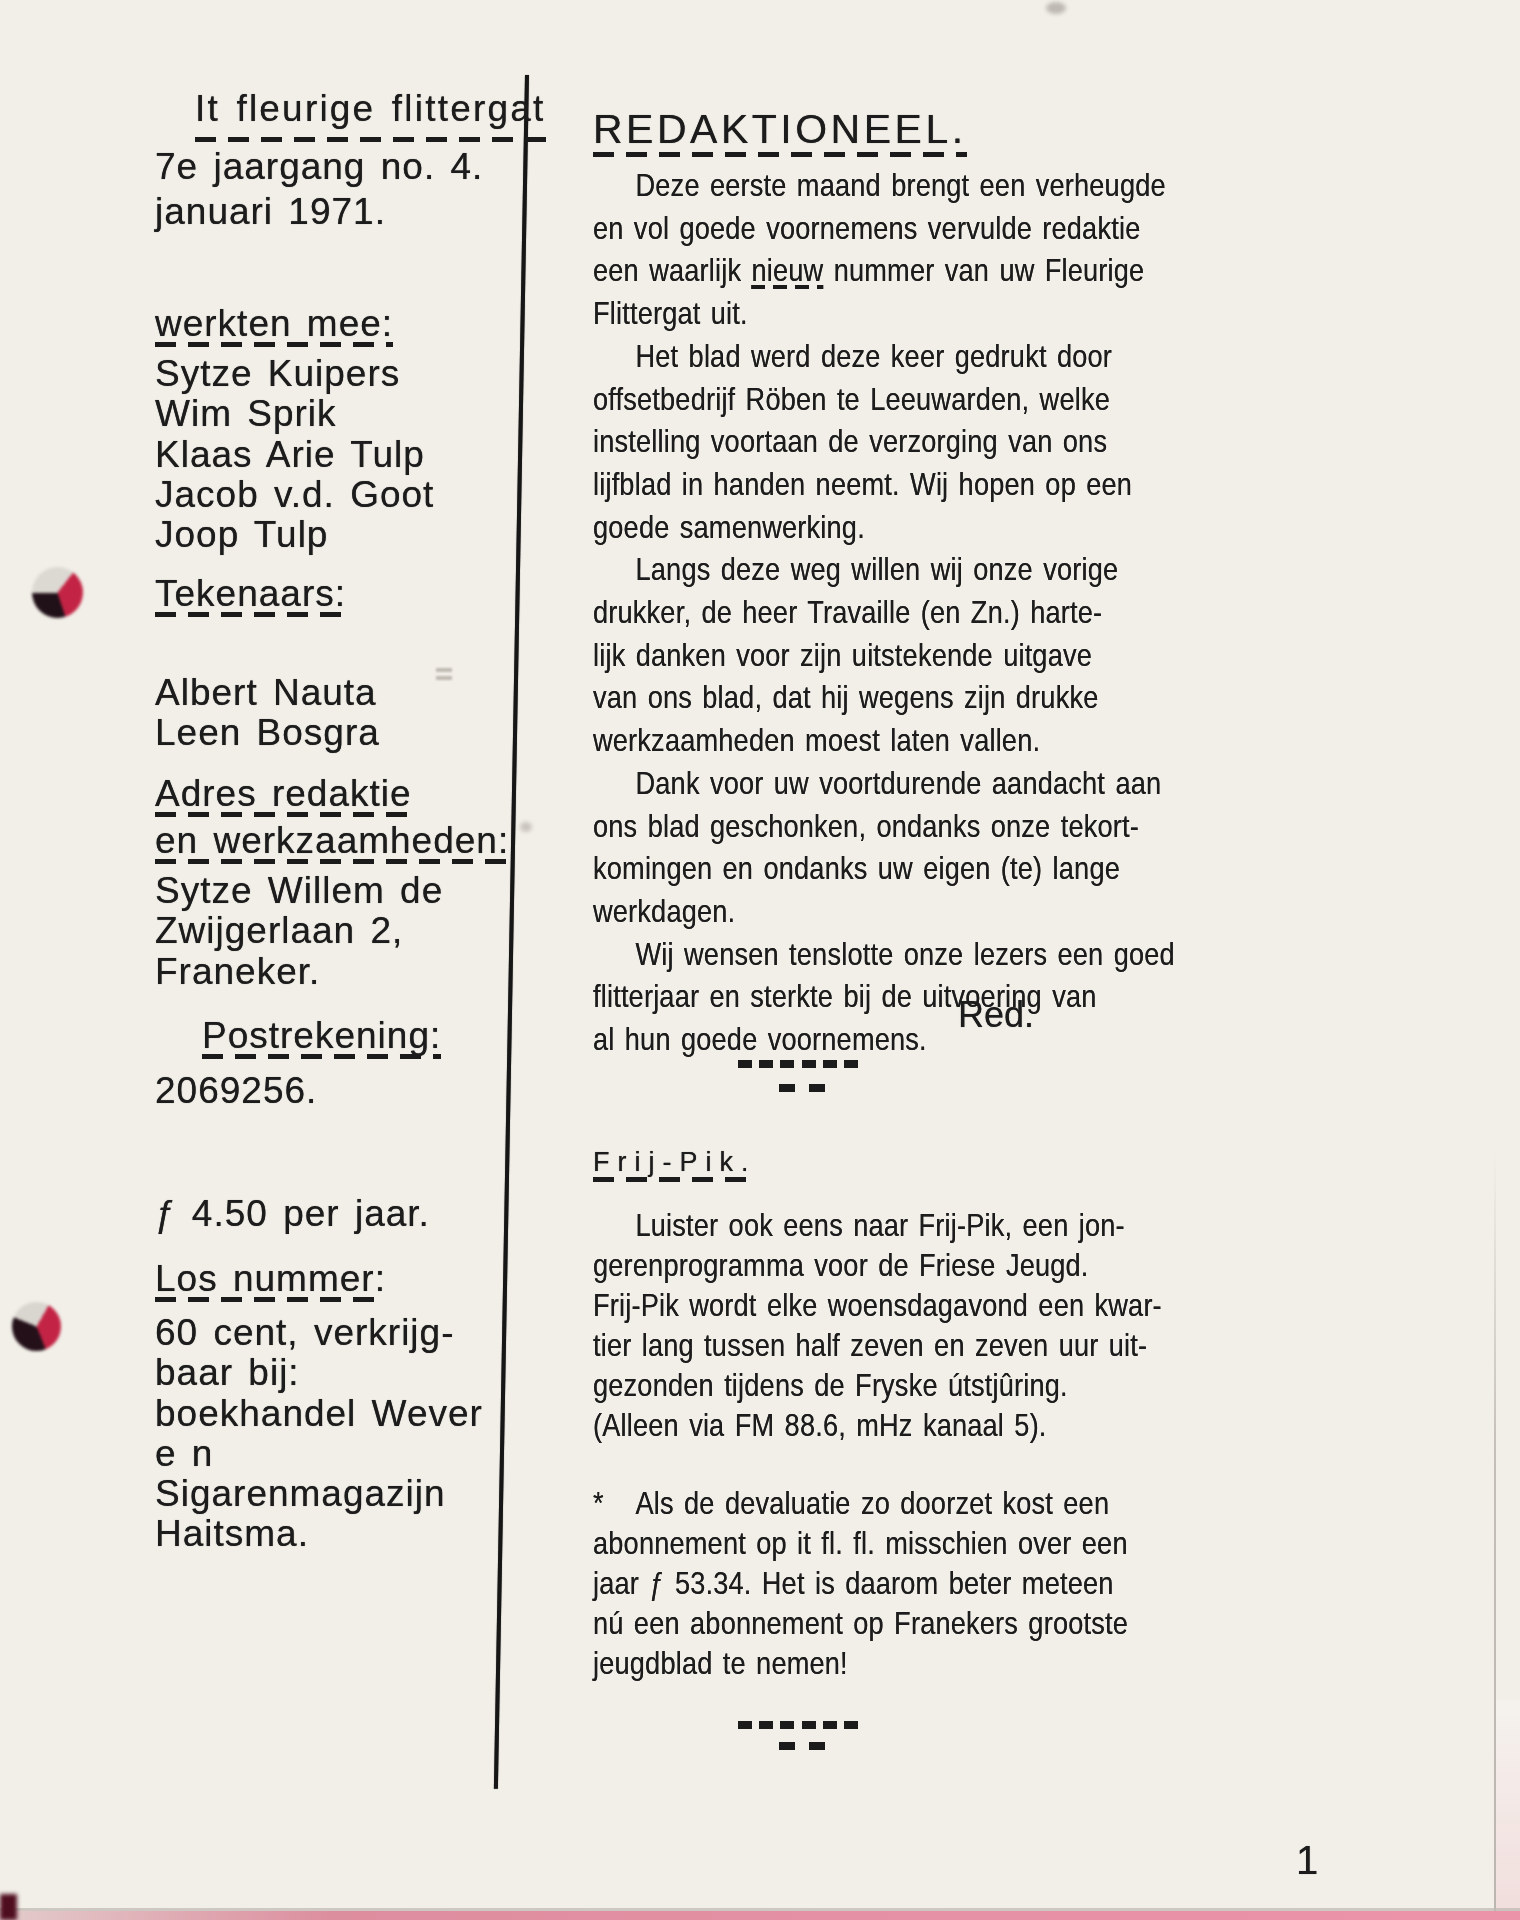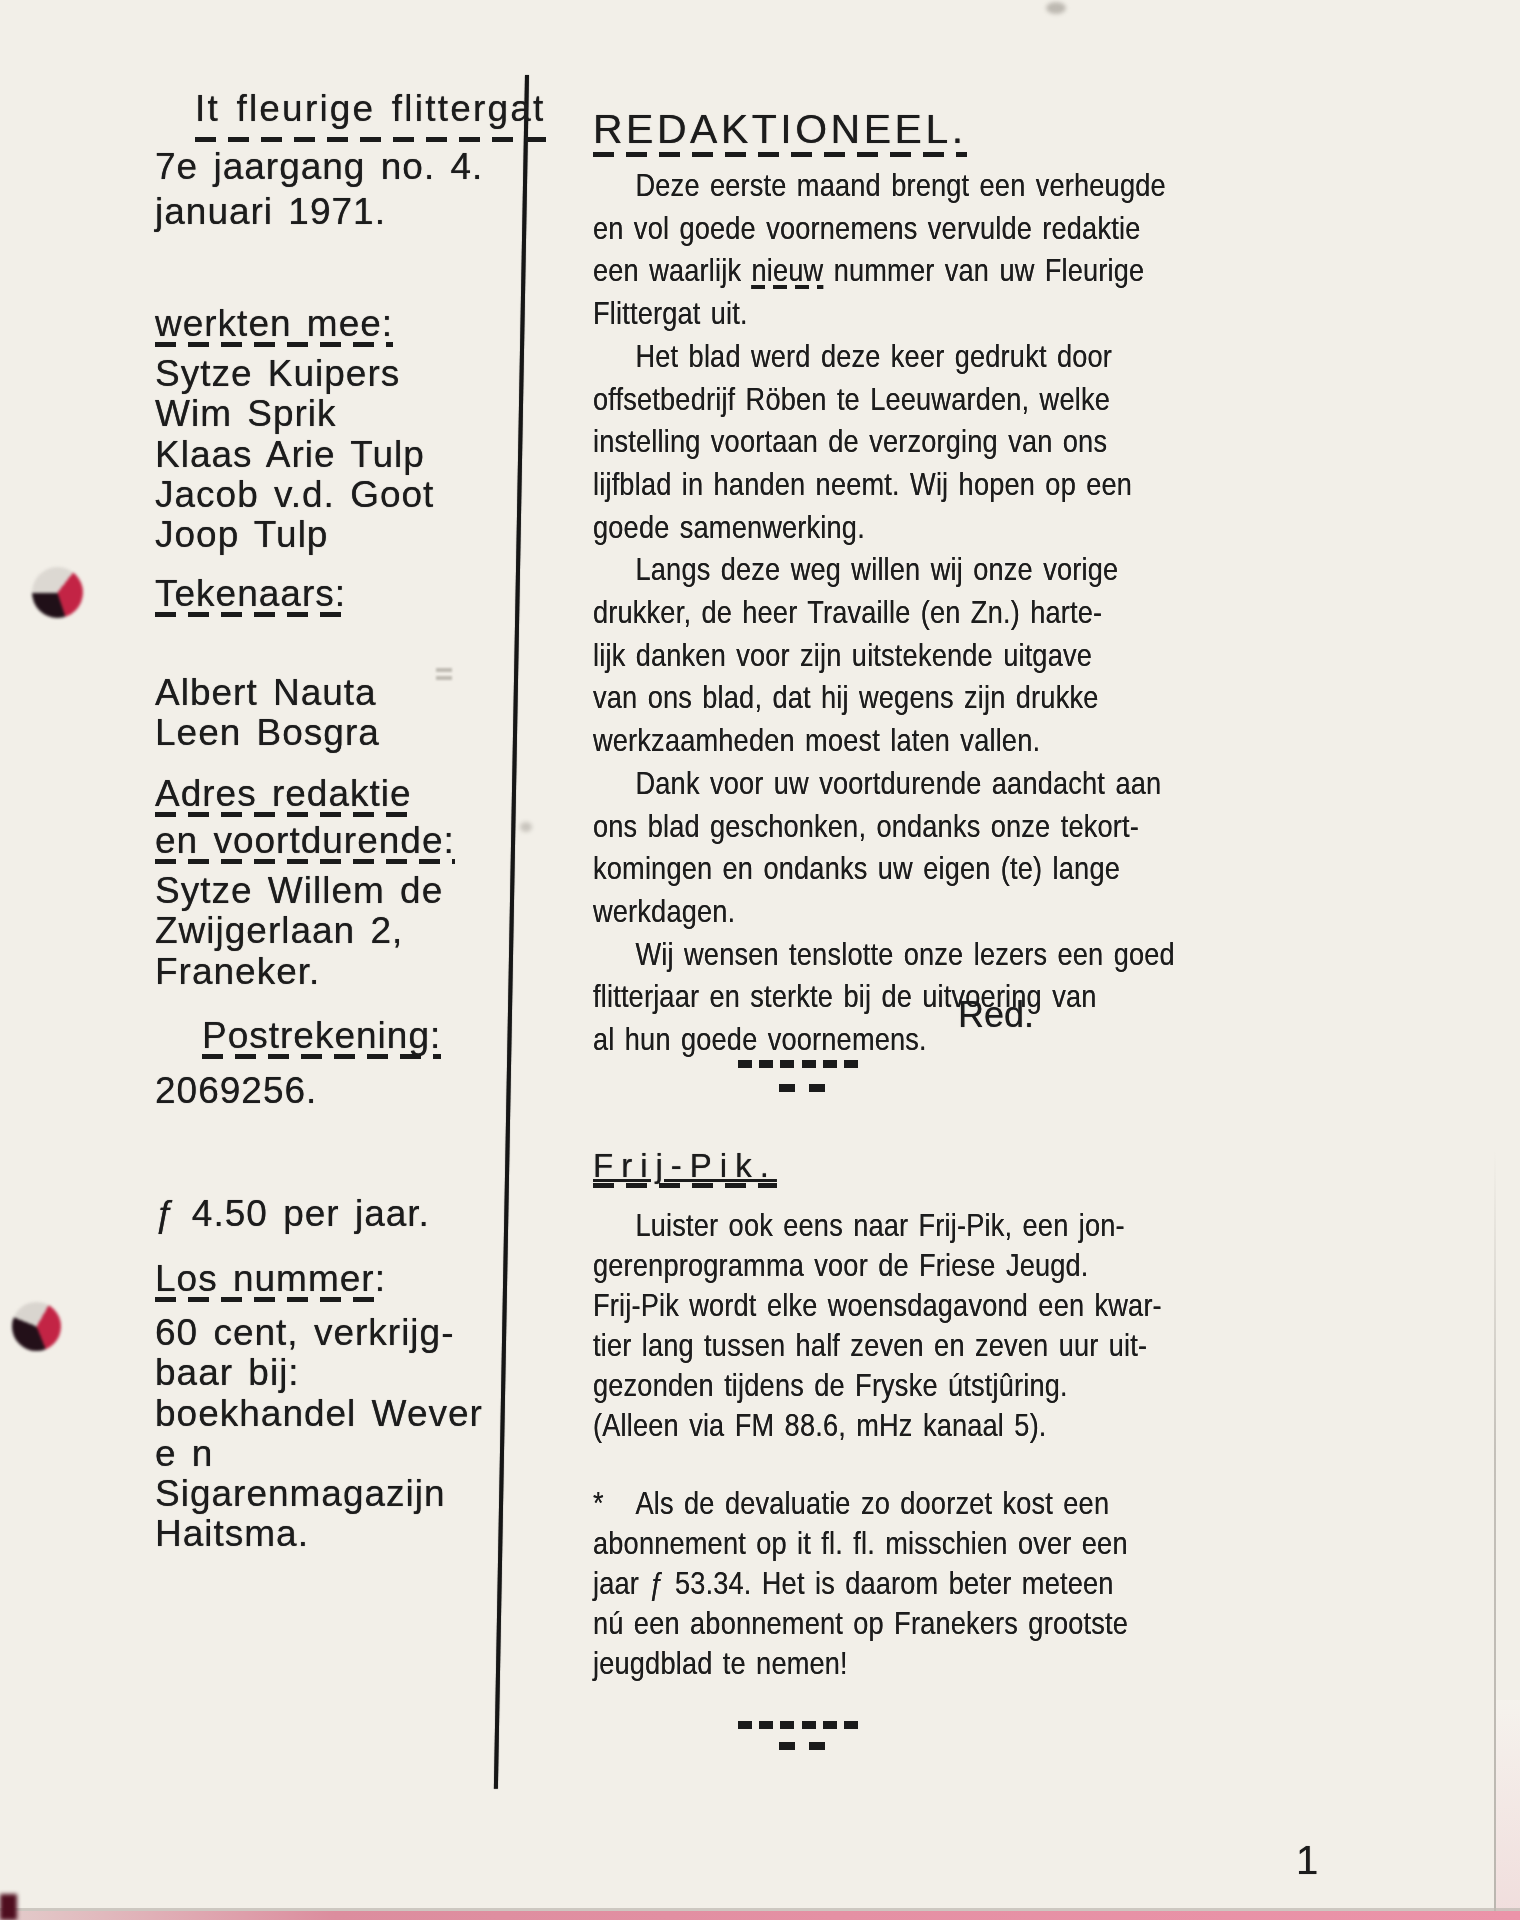--- a/index.html
+++ b/index.html
@@ -20,21 +20,21 @@
   
   .dash-u{
     display:inline-block;line-height:1;
     background-image:repeating-linear-gradient(90deg,#1b1b1b 0 21px,transparent 21px 33px);
     background-size:100% 5px;background-position:0 100%;background-repeat:no-repeat;
     padding-bottom:5px;
   }
   .pad15{padding-bottom:15px;}
   
   .rhead{font-size:41px;letter-spacing:3.5px;padding-bottom:7px;}
-  .fhead{font-size:33px;letter-spacing:8px;padding-bottom:6px;text-decoration:underline;}
+  .fhead{font-size:27px;letter-spacing:8px;padding-bottom:6px;}
   .rcol{
     font-size:32px;word-spacing:3px;letter-spacing:0.2px;
     transform:scaleX(0.85);transform-origin:left top;width:730px;
   }
   .ed{line-height:42.7px;}
   .fp{line-height:40px;}
   .pline{white-space:nowrap;}
   .ind{padding-left:50px;}
   .dash-w{
     display:inline-block;line-height:1;padding-bottom:3px;
@@ -131,21 +131,21 @@
 
   <div class="blk lcol l-list txt" style="left:155px;top:673px;">
     <div>Albert Nauta</div>
     <div>Leen Bosgra</div>
   </div>
 
   <div class="blk lcol txt" style="left:155px;top:773px;">
     <span class="dash-u">Adres redaktie</span>
   </div>
   <div class="blk lcol txt" style="left:155px;top:820px;">
-    <span class="dash-u">en voortdurende:</span>
+    <span class="dash-u">en werkzaamheden:</span>
   </div>
 
   <div class="blk lcol l-list txt" style="left:155px;top:871px;">
     <div>Sytze Willem de</div>
     <div>Zwijgerlaan 2,</div>
     <div>Franeker.</div>
   </div>
 
   <div class="blk lcol txt" style="left:155px;top:1015px;margin-left:47px;">
     <span class="dash-u">Postrekening:</span>

